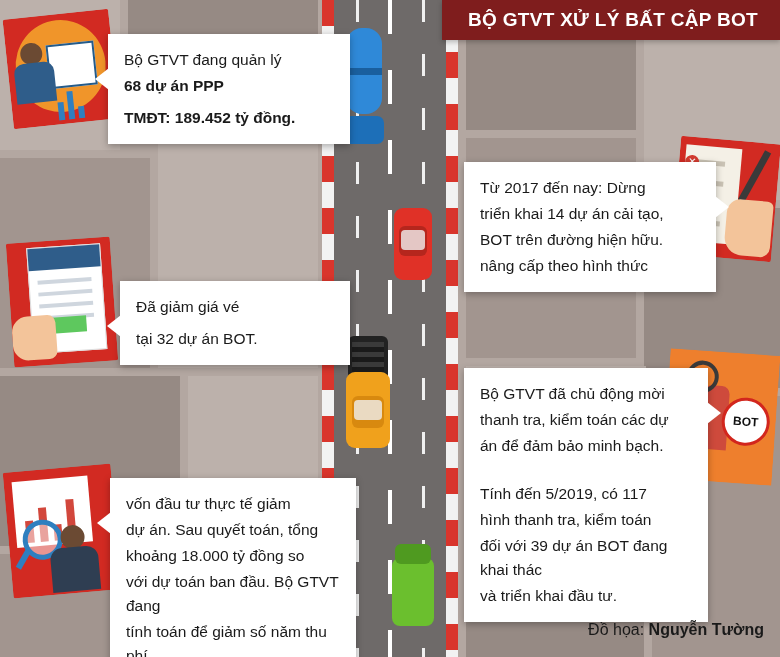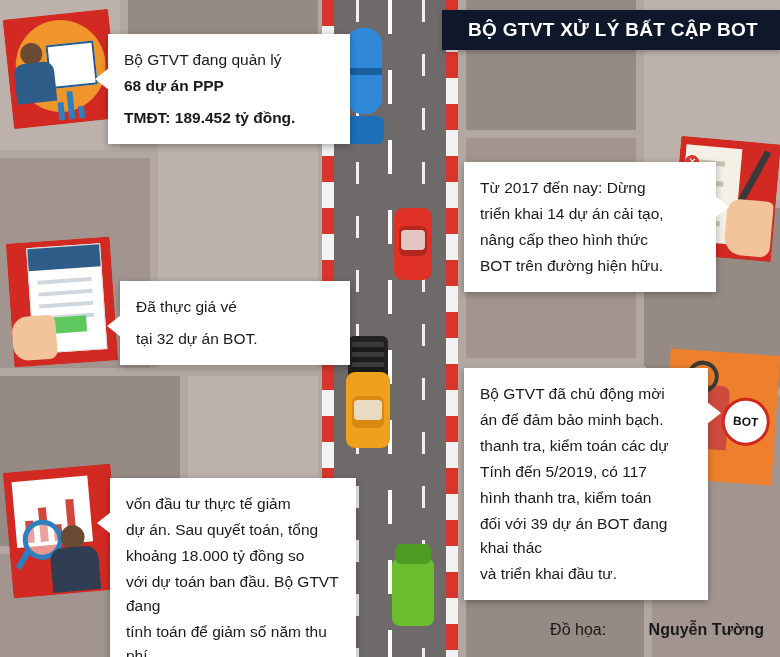--- a/index.html
+++ b/index.html
@@ -104,22 +104,22 @@
   .car-orange .roof { position:absolute; left:6px; top:24px; width:32px; height:32px; background:#d8890f; border-radius:6px; }
   .car-orange .glass { position:absolute; left:8px; top:28px; width:28px; height:20px; background:#efefef; border-radius:4px; opacity:.8; }
   .truck-green { left: 392px; top: 544px; width: 42px; height: 82px; }
   .truck-green .box { position:absolute; left:0; top:14px; width:42px; height:68px; background:#6bbf2e; border-radius:8px; }
   .truck-green .cab { position:absolute; left:3px; top:0px; width:36px; height:20px; background:#4f9a20; border-radius:6px; }
 
   
   .title-banner {
     position: absolute;
     right: 0;
-    top: 10px;
-    background: #0f172a;
+    top: 0;
+    background: #7f1d1d;
     color: #fff;
     font-weight: bold;
     font-size: 19px;
     letter-spacing: .3px;
     padding: 9px 22px 9px 26px;
     white-space: nowrap;
     box-shadow: 0 2px 5px rgba(0,0,0,.25);
   }
 
   
@@ -221,21 +221,21 @@
   .i5 .handle { position:absolute; left:10px; top:78px; width:6px; height:20px; background:#2f7fbf; transform:rotate(35deg); }
 
   
   .credit {
     position: absolute;
     right: 16px;
     bottom: 18px;
     font-size: 16px;
     color: #1a1a1a;
   }
-  .credit b { font-weight: bold; margin-left: 38px; }
+  .credit b { font-weight: bold; }
 </style>
 </head>
 <body>
 
 <div class="infographic">
 
   <div class="bg-base"></div>
   <div class="block light" style="left:0;top:0;width:120px;height:150px;"></div>
   <div class="block dark" style="left:128px;top:0;width:190px;height:120px;"></div>
   <div class="block" style="left:0;top:158px;width:150px;height:210px;"></div>
@@ -311,56 +311,56 @@
     <div class="x" style="top:18px">✕</div>
     <div class="x" style="top:38px">✕</div>
     <div class="x" style="top:58px">✕</div>
     <div class="pen"></div>
     <div class="hand"></div>
   </div>
 
   <div class="callout c2 tail-right">
     <p><span>Từ 2017 đến nay: Dừng</span></p>
     <p><span>triển khai 14 dự án cải tạo,</span></p>
+    <p><span>BOT trên đường hiện hữu.</span></p>
     <p><span>nâng cấp theo hình thức</span></p>
-    <p><span>BOT trên đường hiện hữu.</span></p>
   </div>
 
   <div class="illus i3">
     <div class="panel"></div>
     <div class="paper">
       <div class="hdr"></div>
       <div class="row" style="top:32px"></div>
       <div class="row" style="top:44px"></div>
       <div class="row" style="top:56px"></div>
       <div class="row" style="top:68px"></div>
       <div class="tag"></div>
     </div>
     <div class="hand"></div>
   </div>
 
   <div class="callout c3 tail-left">
-    <p><span>Đã thực giá vé</span></p>
+    <p><span>Đã giảm giá vé</span></p>
     <p style="margin-top:8px"><span>tại 32 dự án BOT.</span></p>
   </div>
 
   <div class="illus i4">
     <div class="sky"></div>
     <div class="p1"></div>
     <div class="p2"></div>
     <div class="glass"></div>
     <div class="coin"></div>
     <div class="sign">BOT</div>
   </div>
 
   <div class="callout c4 tail-right">
     <p><span>Bộ GTVT đã chủ động mời</span></p>
+    <p><span>thanh tra, kiểm toán các dự</span></p>
     <p><span>án để đảm bảo minh bạch.</span></p>
-    <p><span>thanh tra, kiểm toán các dự</span></p>
-    <p style="margin-top:2px"><span>Tính đến 5/2019, có 117</span></p>
+    <p style="margin-top:24px"><span>Tính đến 5/2019, có 117</span></p>
     <p><span>hình thanh tra, kiểm toán</span></p>
     <p><span>đối với 39 dự án BOT đang khai thác</span></p>
     <p><span>và triển khai đầu tư.</span></p>
   </div>
 
   <div class="illus i5">
     <div class="panel"></div>
     <div class="board">
       <div class="chart" style="left:10px;height:22px;"></div>
       <div class="chart" style="left:24px;height:34px;"></div>

